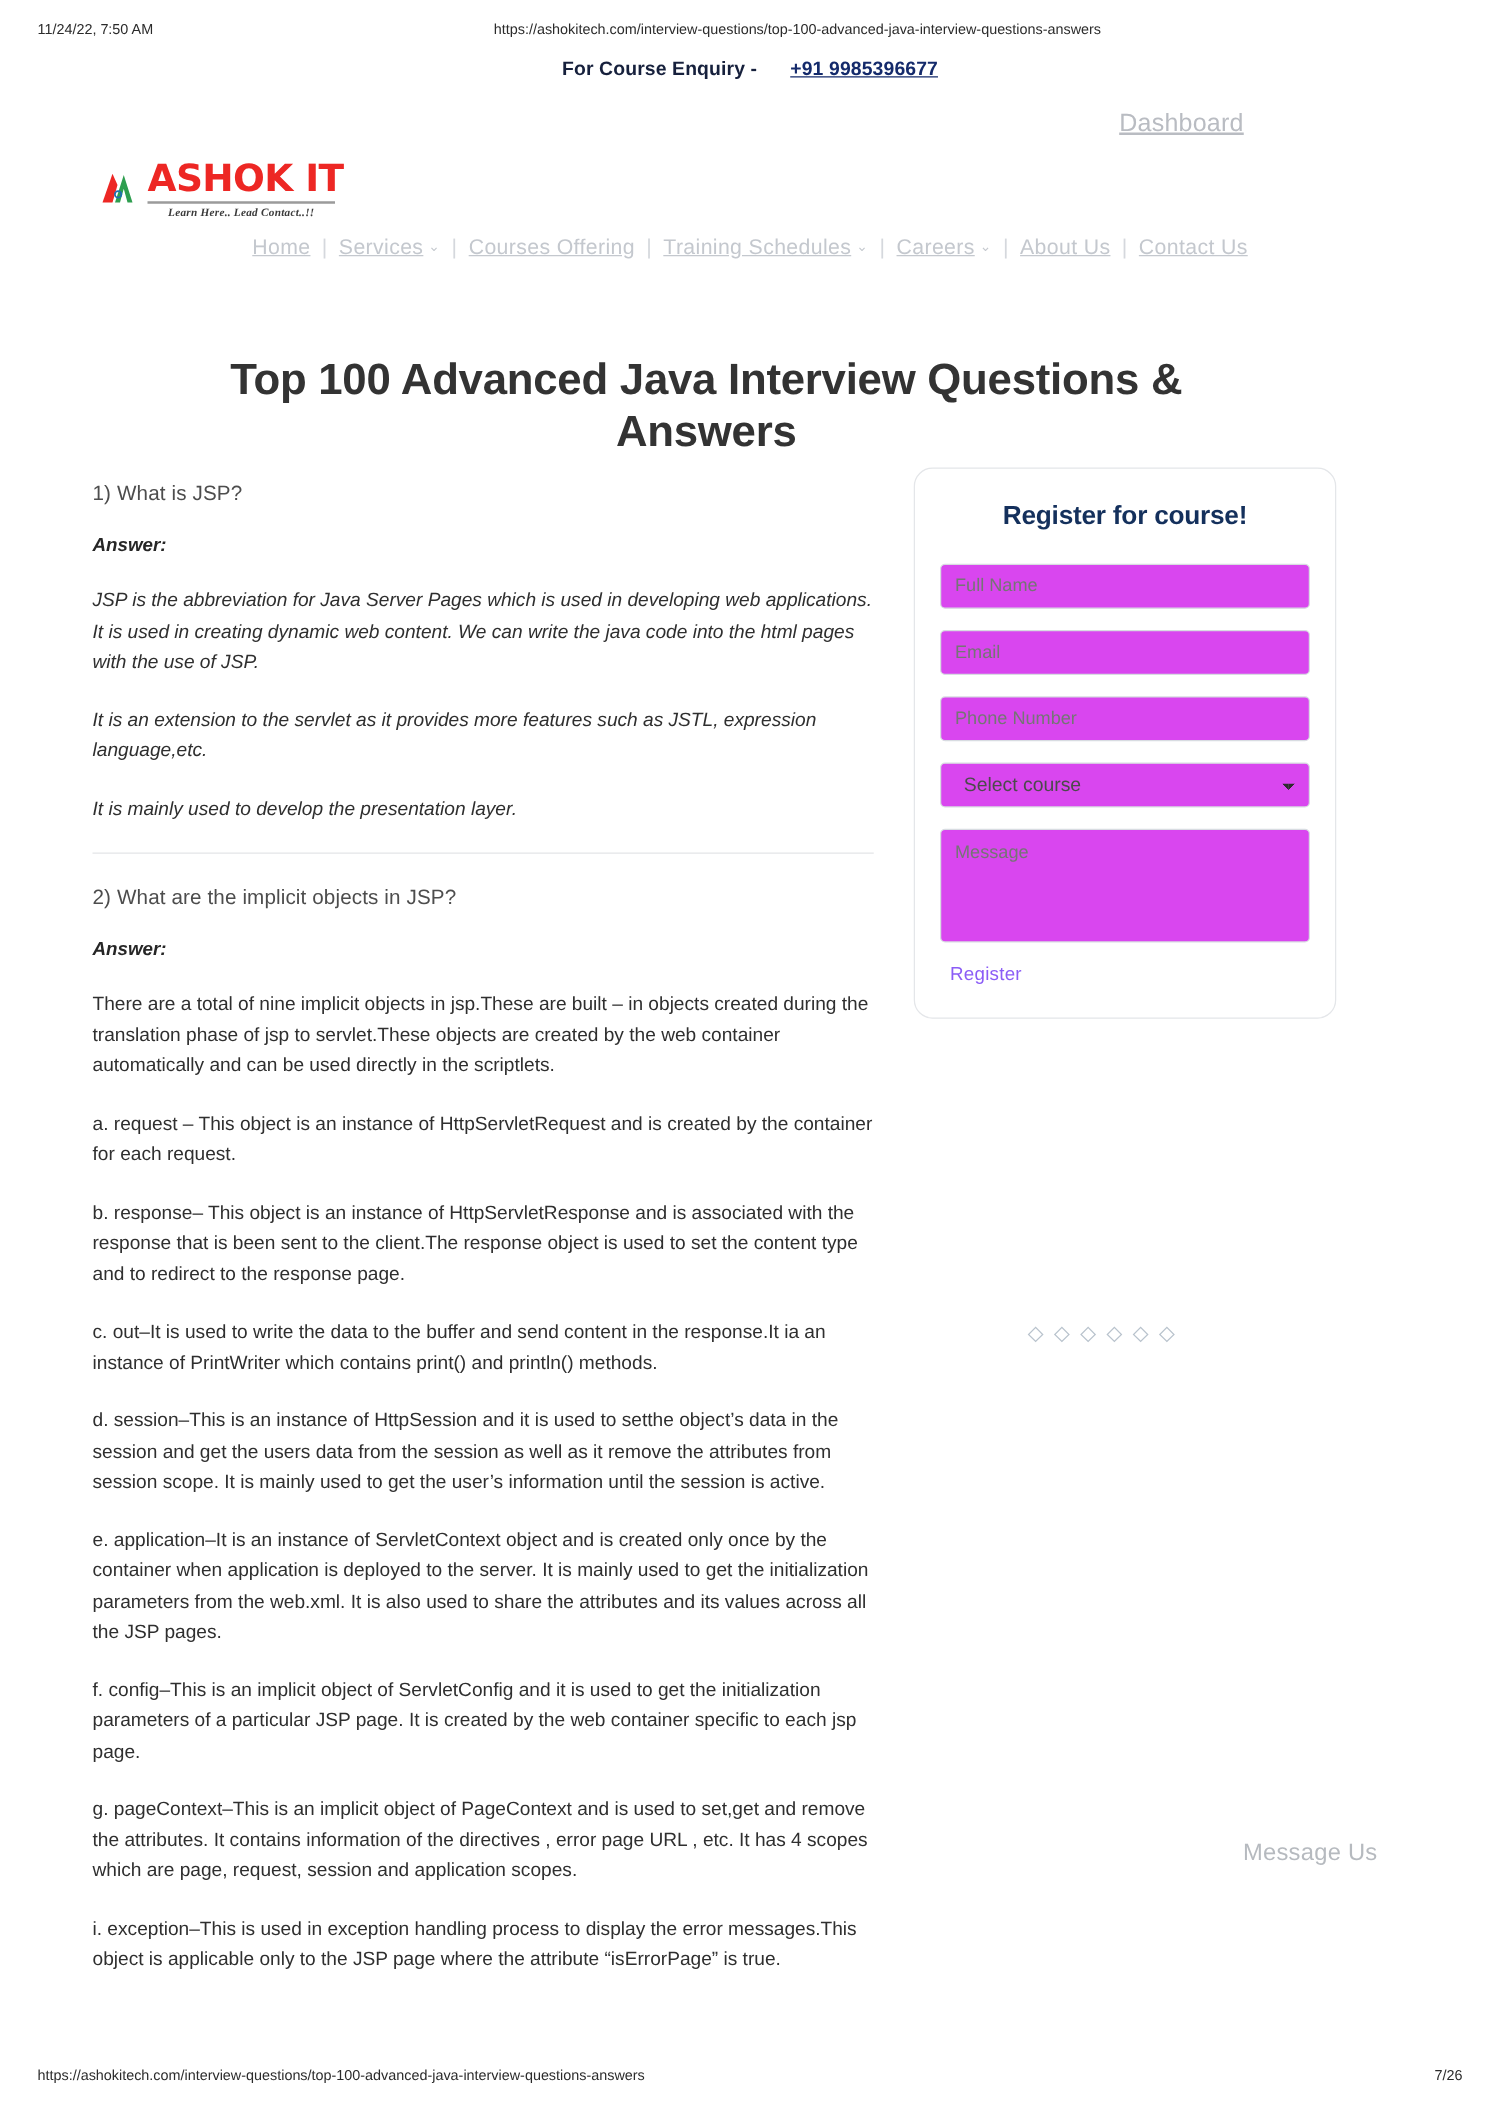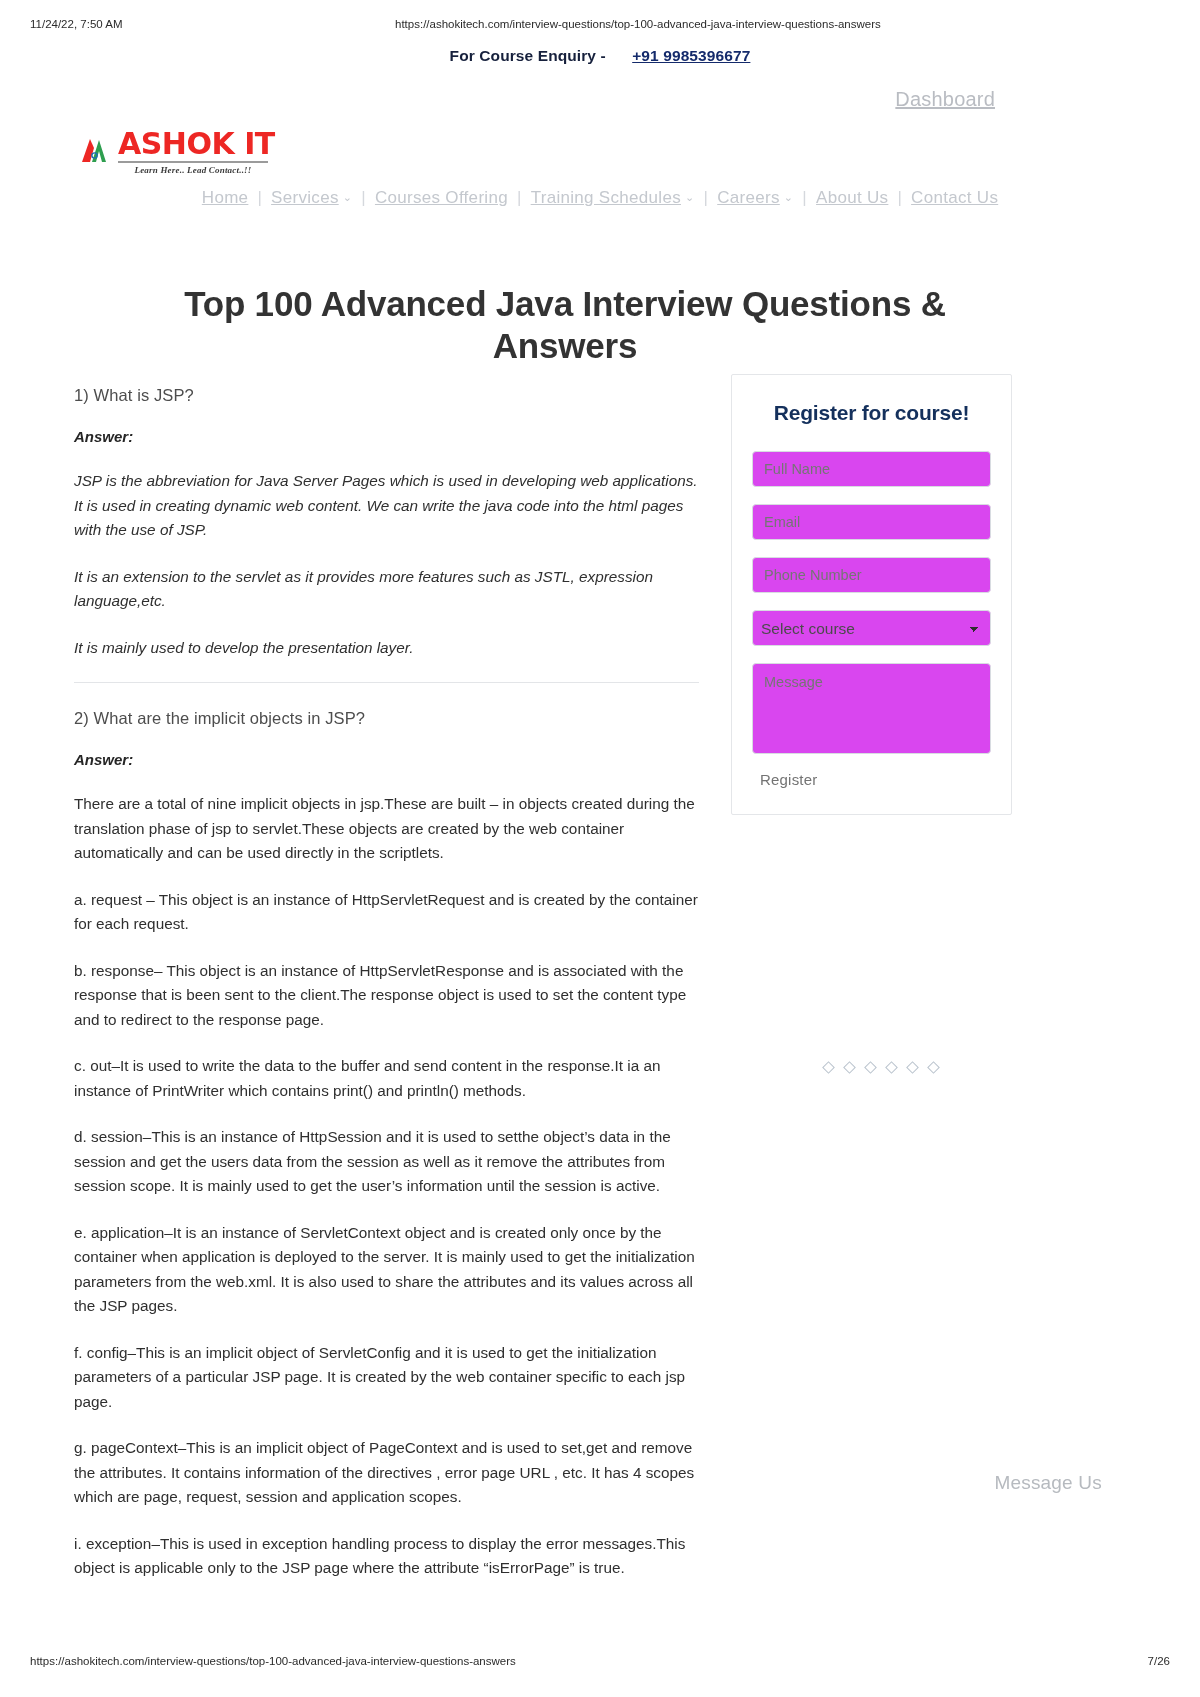--- a/index.html
+++ b/index.html
@@ -193,23 +193,23 @@
     border-top: 1px solid #e3e5e8;
     margin: 8px 0 24px 0;
     width: 100%;
   }
 
   
   .register-card {
     position: absolute;
     top: 374px;
     left: 731px;
-    width: 281px;
+    width: 338px;
     border: 1px solid #e4e6e9;
-    border-radius: 2px;
+    border-radius: 15px;
     background: #ffffff;
     padding: 26px 20px 26px 20px;
   }
   .register-title {
     text-align: center;
     font-size: 21px;
     font-weight: bold;
     color: #14305c;
     margin: 0 0 26px 0;
     letter-spacing: -0.2px;
@@ -223,21 +223,21 @@
     font-family: "Liberation Sans", sans-serif;
     font-size: 14.5px;
     color: #3c3c3c;
     padding: 0 11px;
     margin-bottom: 17px;
     display: block;
   }
   .form-field.select-field {
     font-size: 15.5px;
     color: #4b4b4b;
-    padding-left: 8px;
+    padding-left: 18px;
     appearance: none;
     -webkit-appearance: none;
     background-image:
       linear-gradient(45deg, transparent 50%, #2d2d2d 50%),
       linear-gradient(135deg, #2d2d2d 50%, transparent 50%);
     background-position:
       calc(100% - 16px) 16px,
       calc(100% - 11px) 16px;
     background-size: 5px 5px, 5px 5px;
     background-repeat: no-repeat;
@@ -248,21 +248,21 @@
     resize: none;
     line-height: 19px;
   }
   .register-btn {
     background: none;
     border: none;
     padding: 0;
     margin: 8px 0 0 8px;
     font-family: "Liberation Sans", sans-serif;
     font-size: 15px;
-    color: #737373;
+    color: #8b5cf6;
     letter-spacing: 0.2px;
     cursor: pointer;
     display: block;
   }
 
   
   .diamond-row {
     position: absolute;
     top: 1063px;
     left: 731px;

